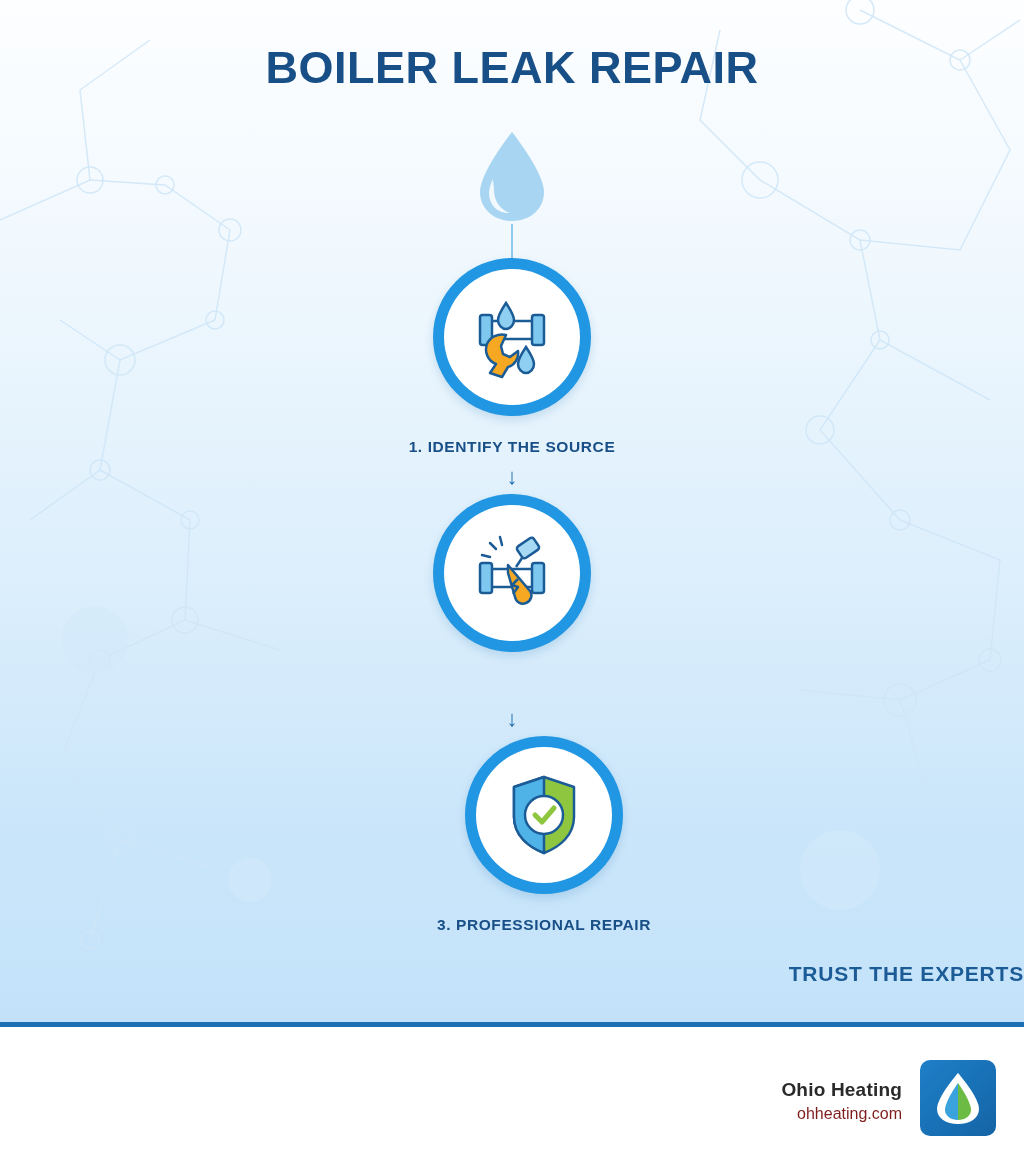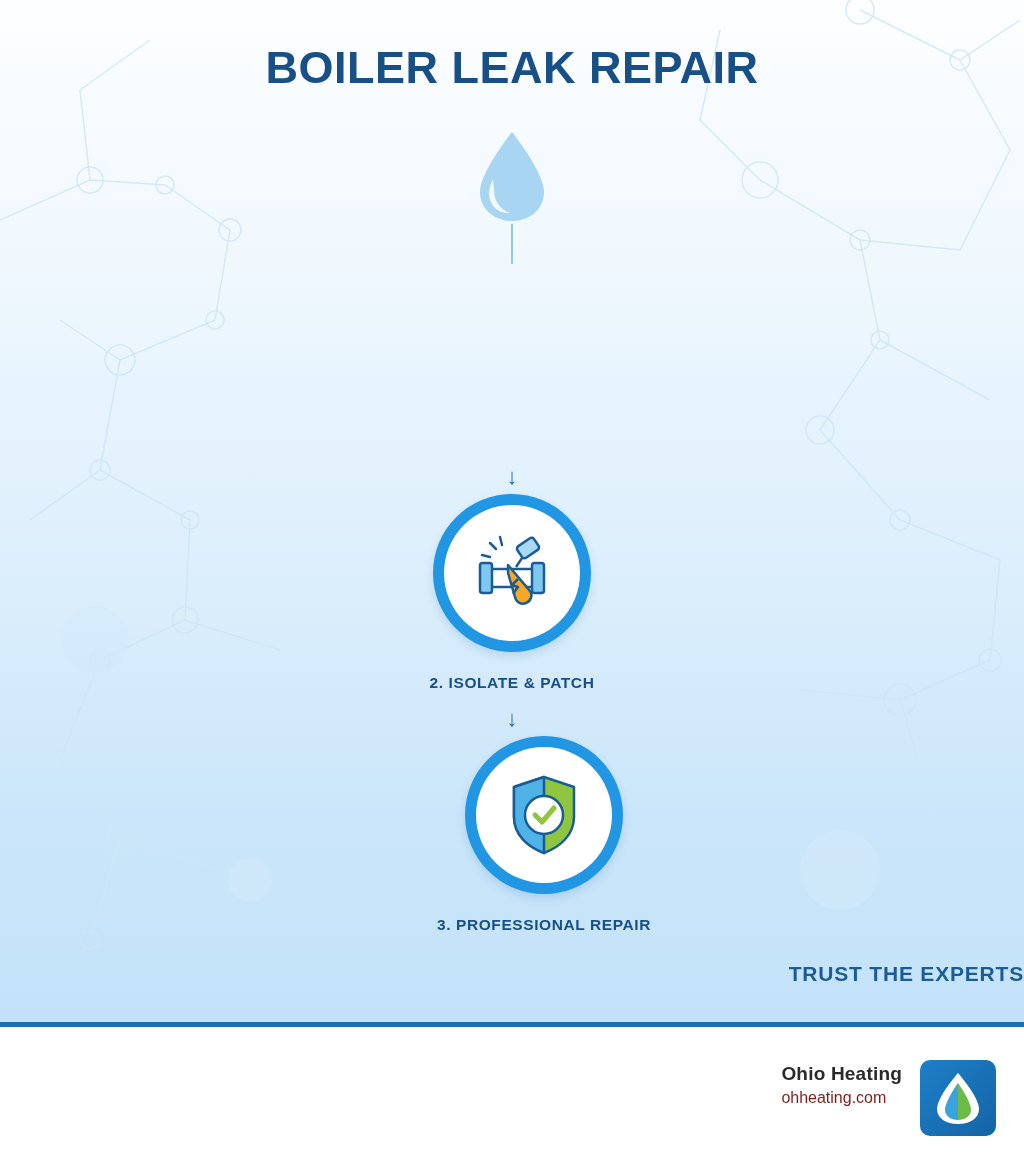--- a/index.html
+++ b/index.html
@@ -136,21 +136,22 @@
     left: 0;
     top: 1022px;
     width: 1024px;
     height: 132px;
     background: #ffffff;
     border-top: 5px solid #1b6fb5;
   }
   .brand {
     position: absolute;
     right: 122px;
-    top: 36px;
+    top: 52px;
+    text-align: right;
   }
   .brand-name {
     font-size: 19px;
     font-weight: bold;
     color: #2a2a2a;
     letter-spacing: 0.2px;
   }
   .brand-url {
     margin-top: 4px;
     font-size: 16px;
@@ -226,20 +227,39 @@
 
     <div class="title">BOILER LEAK REPAIR</div>
 
     <svg class="droplet-top" viewBox="0 0 80 96" xmlns="http://www.w3.org/2000/svg">
       <path d="M40 4 C40 4 8 44 8 64 C8 81 22 93 40 93 C58 93 72 81 72 64 C72 44 40 4 40 4 Z" fill="#a8d5f2"></path>
       <path d="M22 62 C22 74 29 82 38 85 C27 86 17 78 17 65 C17 60 19 55 21 51 C21 55 22 58 22 62 Z" fill="#ffffff" opacity="0.85"></path>
     </svg>
 
     <div class="connector-line"></div>
 
+    <div class="step" style="top:258px;">
+      <div class="circle-wrap">
+        <div class="circle-outer"></div>
+        <div class="circle-inner"></div>
+        <div class="icon-holder">
+          <svg width="104" height="104" viewBox="0 0 104 104" xmlns="http://www.w3.org/2000/svg">
+            <g>
+              <rect x="22" y="36" width="60" height="18" rx="3" fill="#ffffff" stroke="#1b5c96" stroke-width="2.5"></rect>
+              <rect x="20" y="30" width="12" height="30" rx="2.5" fill="#7ec8f0" stroke="#1b5c96" stroke-width="2.5"></rect>
+              <rect x="72" y="30" width="12" height="30" rx="2.5" fill="#7ec8f0" stroke="#1b5c96" stroke-width="2.5"></rect>
+              <path d="M46 18 C46 18 38 30 38 35 C38 40 42 44 46 44 C50 44 54 40 54 35 C54 30 46 18 46 18 Z" fill="#8fd0f2" stroke="#1b5c96" stroke-width="2.5"></path>
+              <path d="M66 62 C66 62 58 74 58 79 C58 84 62 88 66 88 C70 88 74 84 74 79 C74 74 66 62 66 62 Z" fill="#8fd0f2" stroke="#1b5c96" stroke-width="2.5"></path>
+              <path d="M46 50 C38 48 30 52 27 59 C24 67 28 76 36 79 L30 88 L42 92 L48 82 C55 80 59 73 58 66 L50 72 L43 69 L41 61 Z" fill="#f7a823" stroke="#1b5c96" stroke-width="2.5" stroke-linejoin="round"></path>
+            </g>
+          </svg>
+        </div>
+      </div>
+      <div class="step-label">1. IDENTIFY THE SOURCE</div>
+    </div>
 
     <div class="arrow-down" style="top:466px;">↓</div>
 
     <div class="step" style="top:494px;">
       <div class="circle-wrap">
         <div class="circle-outer"></div>
         <div class="circle-inner"></div>
         <div class="icon-holder">
           <svg width="104" height="104" viewBox="0 0 104 104" xmlns="http://www.w3.org/2000/svg">
             <g>
@@ -252,21 +272,20 @@
               <path d="M58 58 L52 64 L58 66 L53 73" stroke="#1b5c96" stroke-width="2.5" fill="none" stroke-linejoin="round"></path>
               <g stroke="#1b5c96" stroke-width="2.5" stroke-linecap="round">
                 <path d="M36 28 L30 22"></path>
                 <path d="M30 36 L22 34"></path>
                 <path d="M42 24 L40 16"></path>
               </g>
             </g>
           </svg>
         </div>
       </div>
-      <div class="step-label">2. ISOLATE &amp; PATCH</div>
     </div>
 
     <div class="arrow-down" style="top:708px;">↓</div>
 
     <div class="step" style="top:736px;margin-left:32px;">
       <div class="circle-wrap">
         <div class="circle-outer"></div>
         <div class="circle-inner"></div>
         <div class="icon-holder">
           <svg width="104" height="104" viewBox="0 0 104 104" xmlns="http://www.w3.org/2000/svg">

